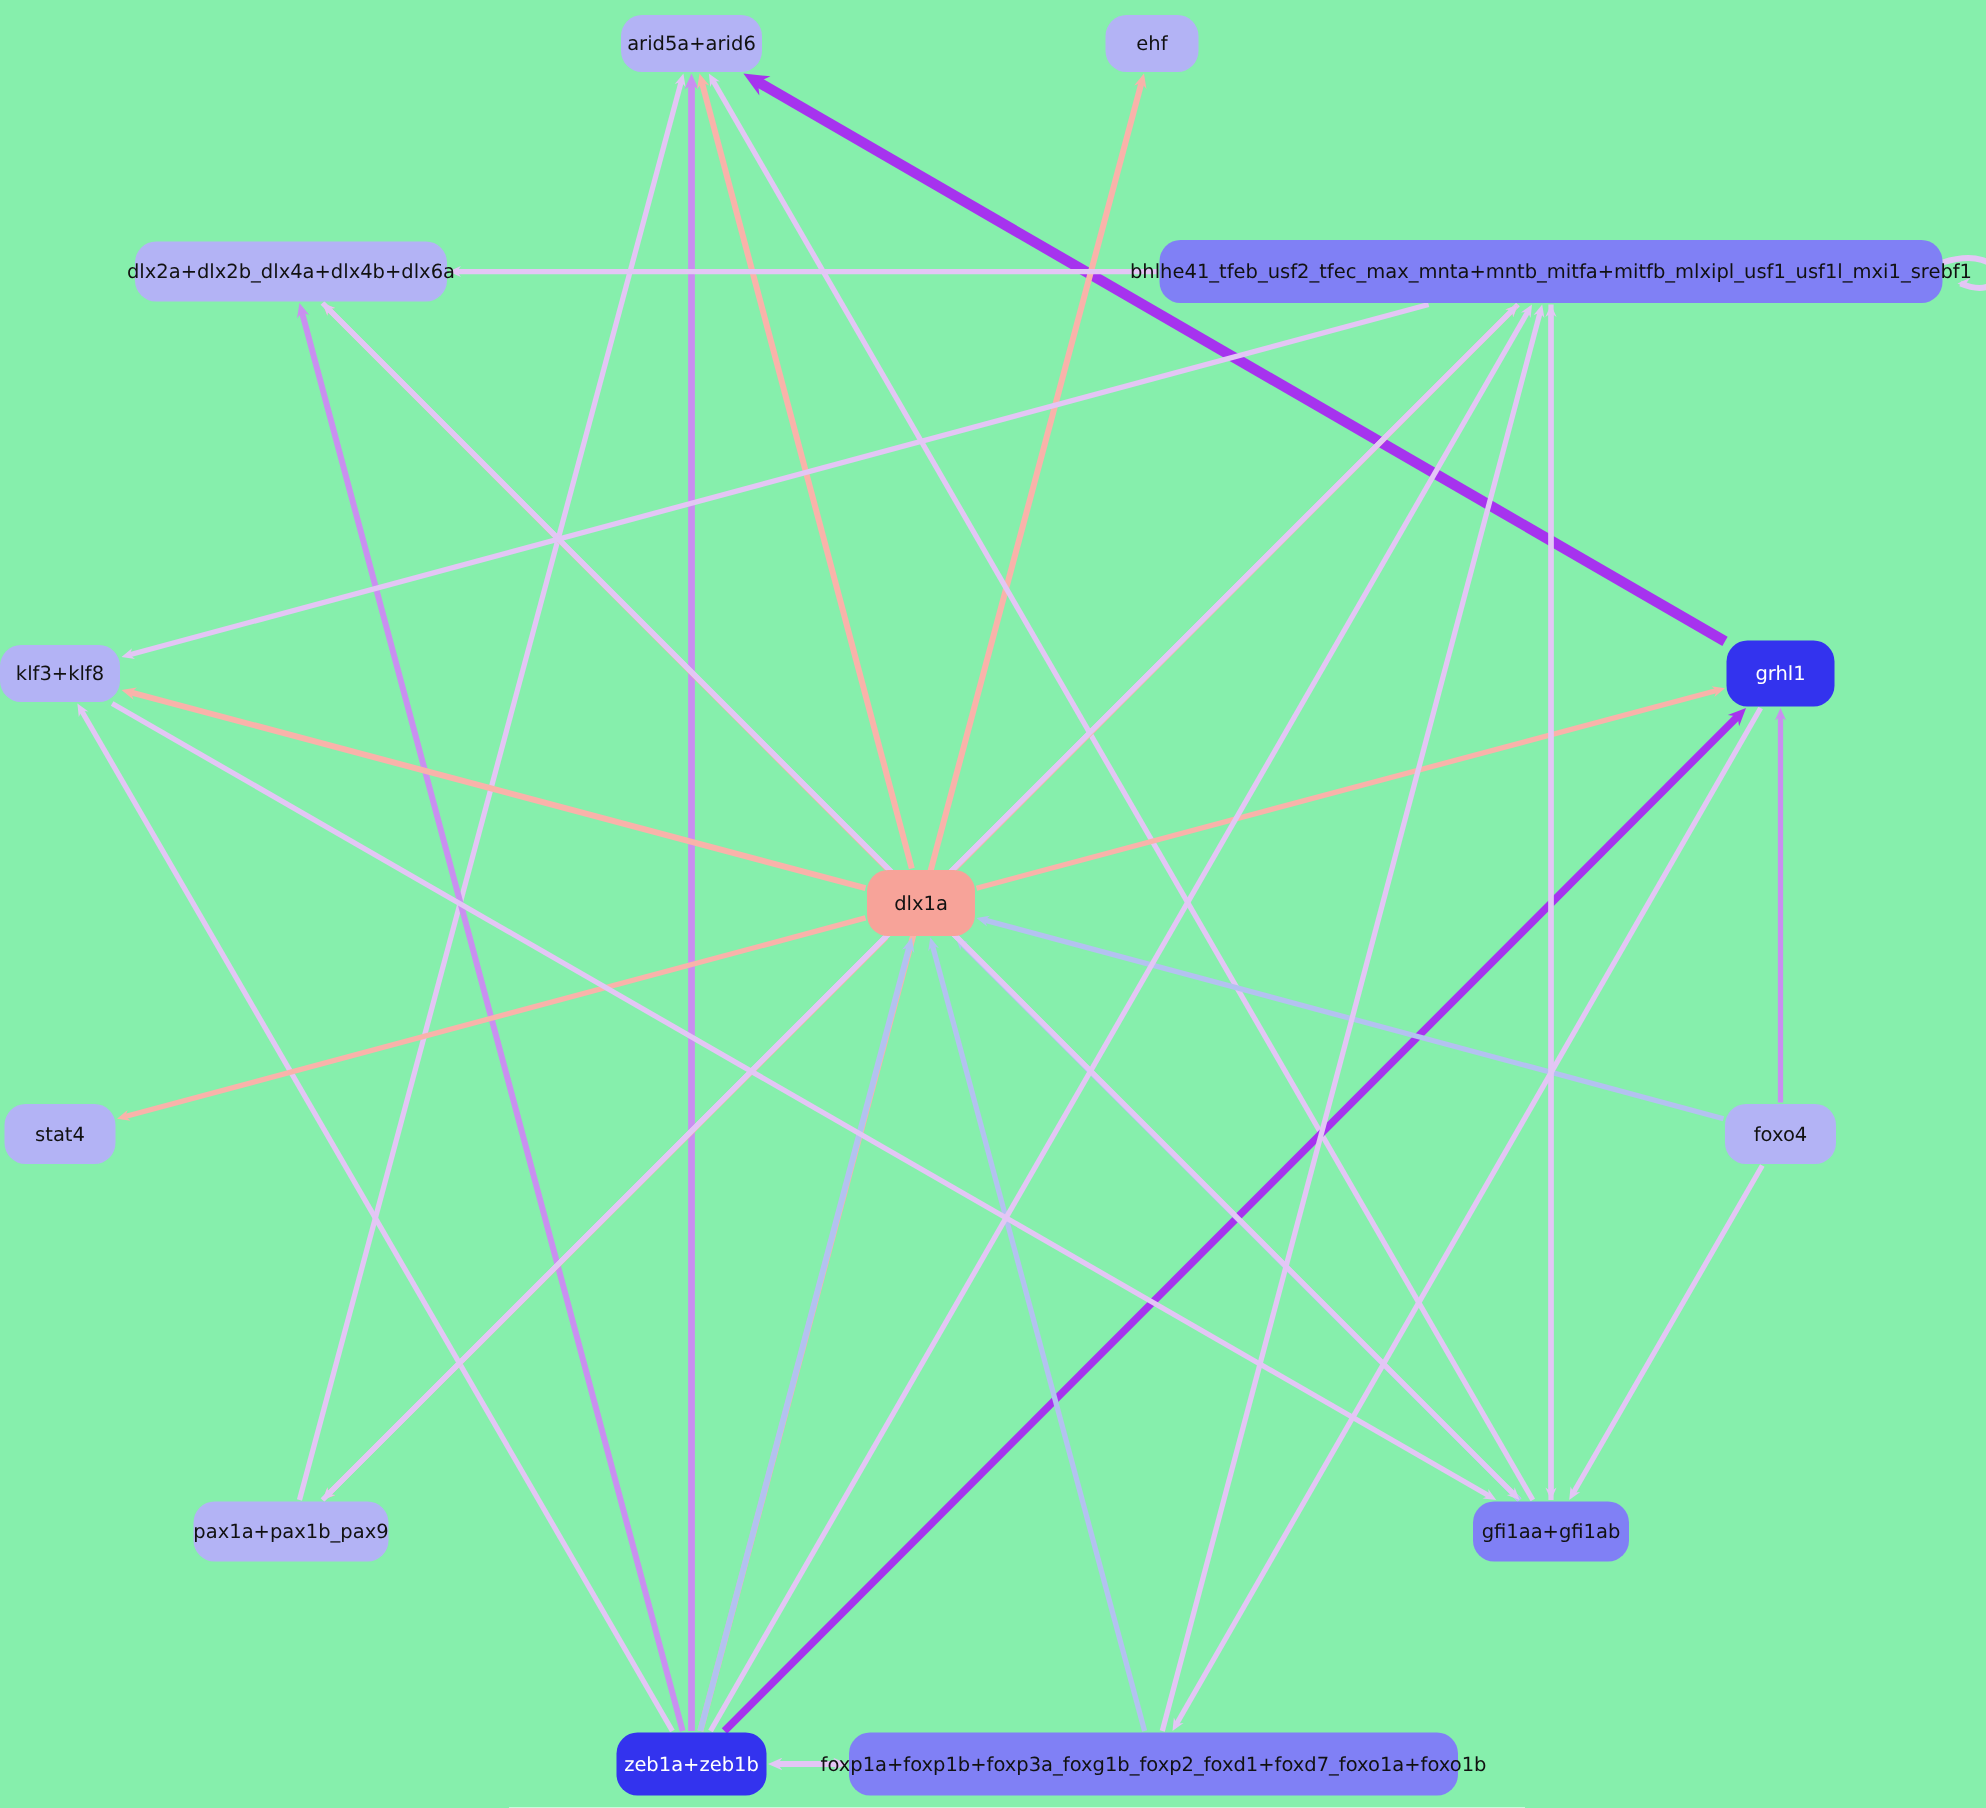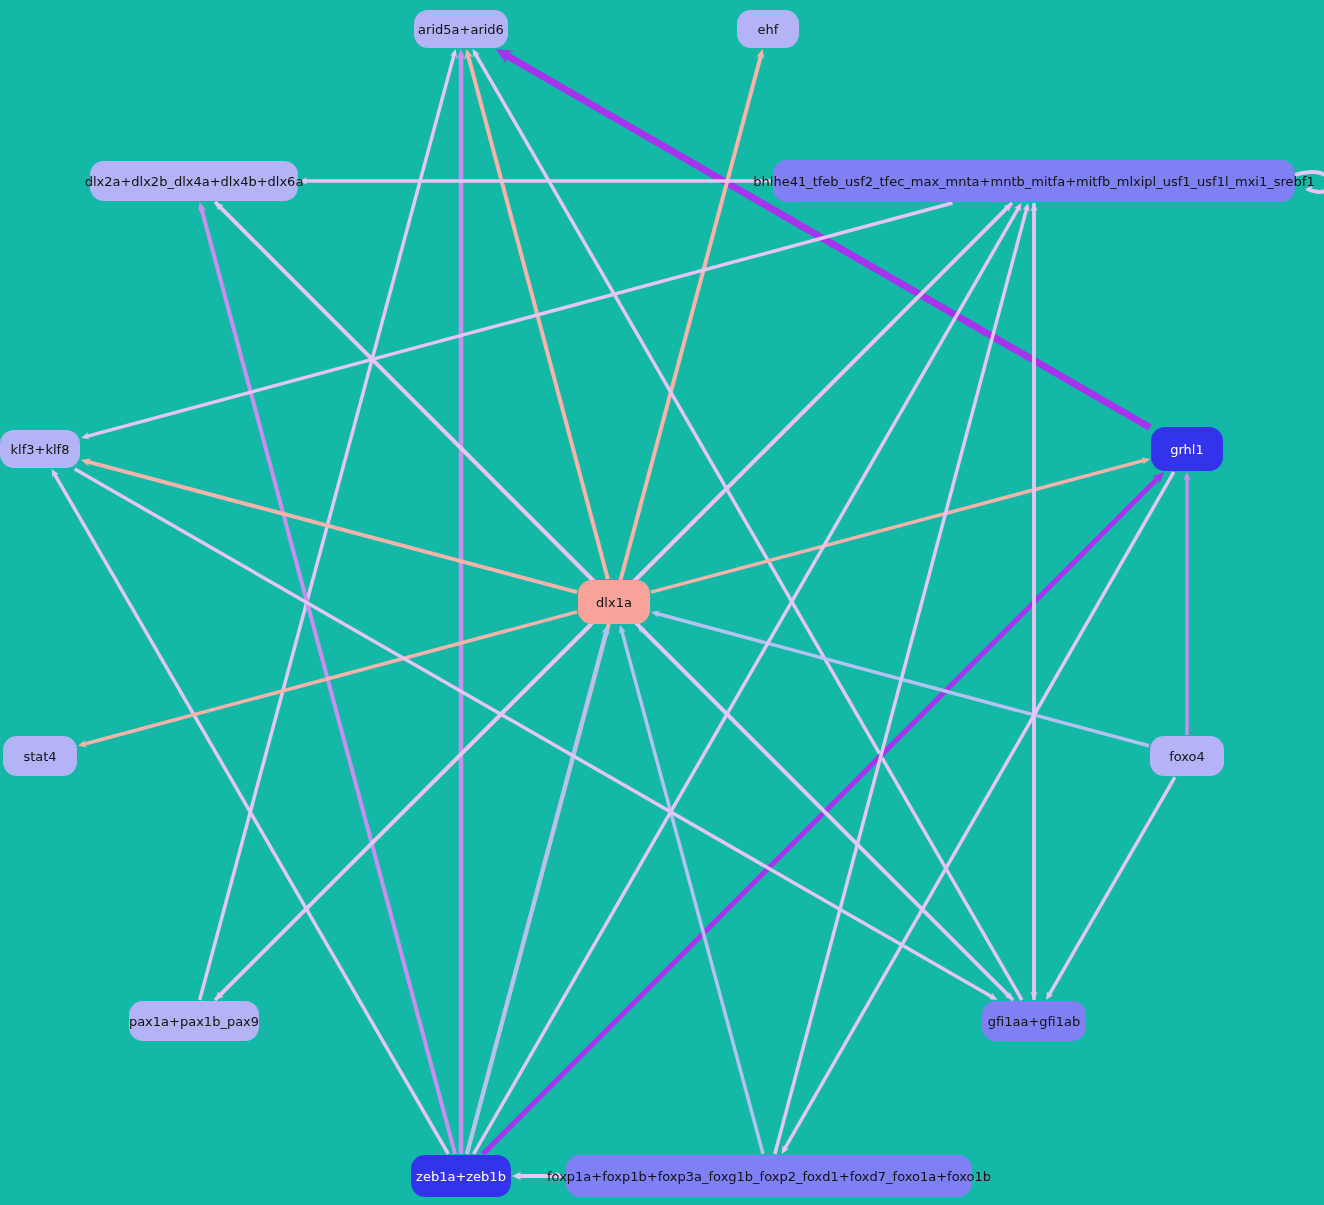--- a/index.html
+++ b/index.html
@@ -1,17 +1,17 @@
 <!DOCTYPE html>
 <html><head>
 <meta charset="utf-8">
 <style>
   html,body{margin:0;padding:0;background:#ffffff;}
   body{width:1324px;height:1205px;overflow:hidden;font-family:"DejaVu Sans",sans-serif;}
-  #graph-root{position:relative;width:1324px;height:1205px;background:#14b8a6;}
+  #graph-root{position:relative;width:1324px;height:1205px;background:#86efac;}
   svg#network{position:absolute;left:0;top:0;width:1324px;height:1205px;display:block;}
   .node-rect{stroke:none;}
   .node-label{font-family:"DejaVu Sans",sans-serif;font-size:13px;dominant-baseline:middle;text-anchor:middle;}
   .node-label.dark{fill:#111111;}
   .node-label.light{fill:#ffffff;}
   .edge{fill:none;}
 </style>
 </head>
 <body>
 

